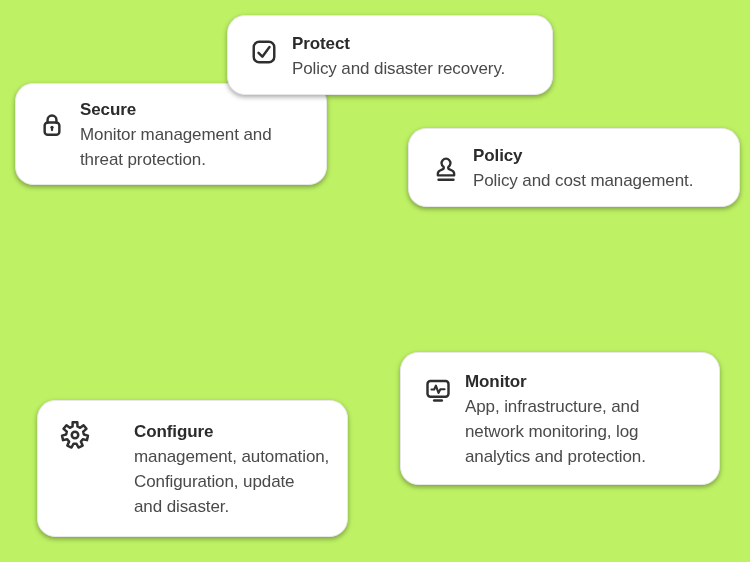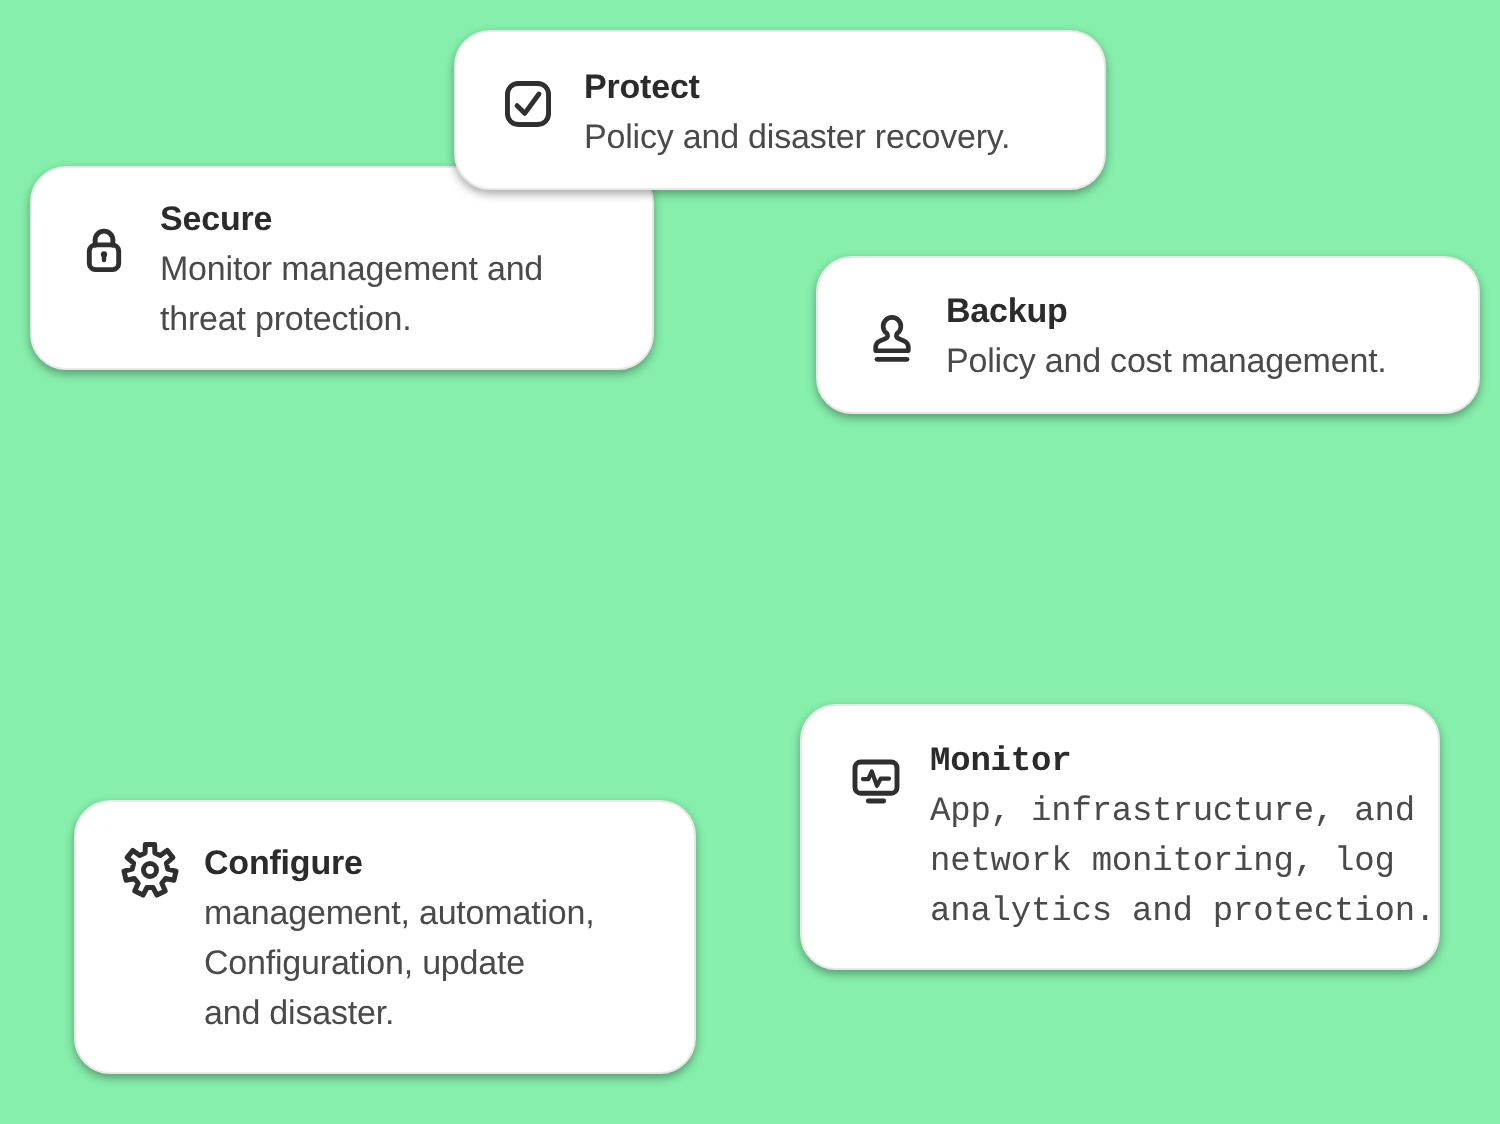--- a/index.html
+++ b/index.html
@@ -1,38 +1,38 @@
 <!DOCTYPE html>
 <html><head>
 <meta charset="utf-8">
 <style>
   html,body{margin:0;padding:0;background:#000;}
   #canvas{
-    position:relative;width:750px;height:562px;background:#86efac;overflow:hidden;
+    position:relative;width:750px;height:562px;background:#bef264;overflow:hidden;
     font-family:"Liberation Sans","DejaVu Sans",sans-serif;
   }
   .card{
     position:absolute;box-sizing:border-box;background:#fff;
     border:1.5px solid #e8e8e8;border-radius:18px;
     box-shadow:0 2px 5px rgba(0,0,0,0.35);
     display:flex;align-items:flex-start;
   }
   .card .icon{flex:0 0 30px;margin-right:12px;}
   .card .icon svg{display:block;}
   .card .text{flex:1 1 auto;}
   .title{font-size:17px;line-height:25px;font-weight:700;color:#2b2b2b;letter-spacing:-0.1px;white-space:nowrap;}
   .line{font-size:17px;line-height:25px;font-weight:400;color:#4a4a4a;letter-spacing:-0.1px;white-space:nowrap;}
   svg .st{fill:none;stroke:#2f2f2f;stroke-width:2.1;stroke-linecap:round;stroke-linejoin:round;}
   svg .fl{fill:#2f2f2f;stroke:none;}
 
   .card-protect  {left:227px;top:15px; width:326px;height:80px; padding:15px 18px 0 22px;z-index:2;}
   .card-secure   {left:15px; top:83px; width:312px;height:102px;padding:13px 18px 0 22px;z-index:1;}
   .card-govern   {left:408px;top:128px;width:332px;height:79px; padding:14px 18px 0 22px;}
-  .card-monitor  {left:400px;top:352px;width:320px;height:133px;padding:16px 18px 0 22px;font-family:Liberation Mono, monospace;}
-  .card-configure{left:37px; top:400px;width:311px;height:137px;padding:18px 18px 0 22px;}
+  .card-monitor  {left:400px;top:352px;width:320px;height:133px;padding:16px 18px 0 22px;}
+  .card-configure{left:37px; top:400px;width:311px;height:137px;padding:18px 18px 0 22px;gap:32px;}
 
   .card-protect  .icon{margin-top:7px;}
   .card-secure   .icon{margin-top:14px;}
   .card-govern   .icon{margin-top:13px;}
   .card-monitor  .icon{margin-top:7px;}
   .card-configure.card .icon{margin-top:1px;}
 </style>
 </head>
 <body>
 
@@ -68,21 +68,21 @@
   </div>
 
   <div class="card card-govern">
     <span class="icon">
       <svg width="30" height="28" viewBox="0 0 24 24">
         <path class="st" style="stroke-width:2" d="M14.2 9.2 A3.8 3.8 0 1 0 9.8 9.2 C10.35 9.95 10.2 10.95 9.4 11.3 L6.9 12.4 C5.75 12.9 5 14.05 5 15.3 L5 16.6 L19 16.6 L19 15.3 C19 14.05 18.25 12.9 17.1 12.4 L14.6 11.3 C13.8 10.95 13.65 9.95 14.2 9.2 Z"></path>
         <path class="st" d="M5.6 20.3 H18.4"></path>
       </svg>
     </span>
     <div class="text">
-      <div class="title">Backup</div>
+      <div class="title">Policy</div>
       <div class="line">Policy and cost management.</div>
     </div>
   </div>
 
   <div class="card card-monitor">
     <span class="icon">
       <svg width="30" height="28" viewBox="0 0 24 24">
         <rect class="st" x="3" y="4.3" width="18" height="13.4" rx="2.5"></rect>
         <path class="st" style="stroke-width:1.8" d="M6.4 11.6 H8.7 L10.2 8.3 L12.4 14.5 L14 11.4 H17.6"></path>
         <path class="st" d="M8.7 21 H15.3"></path>

